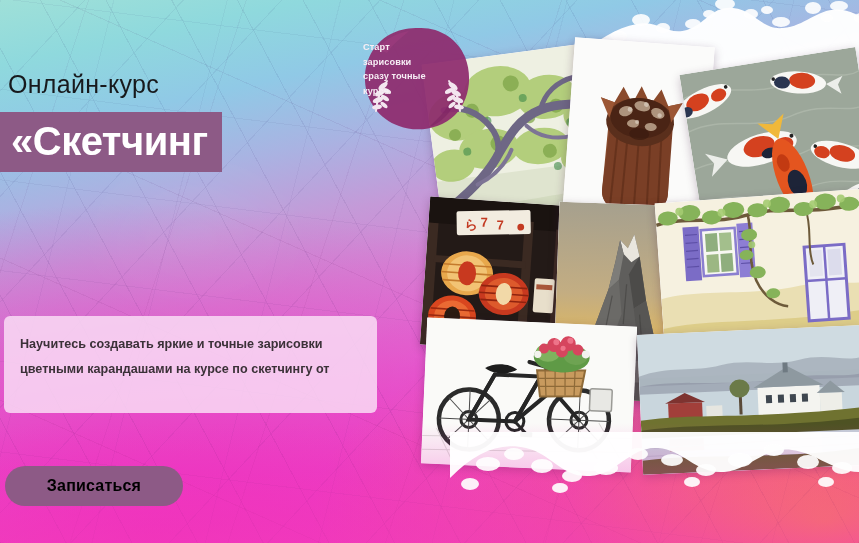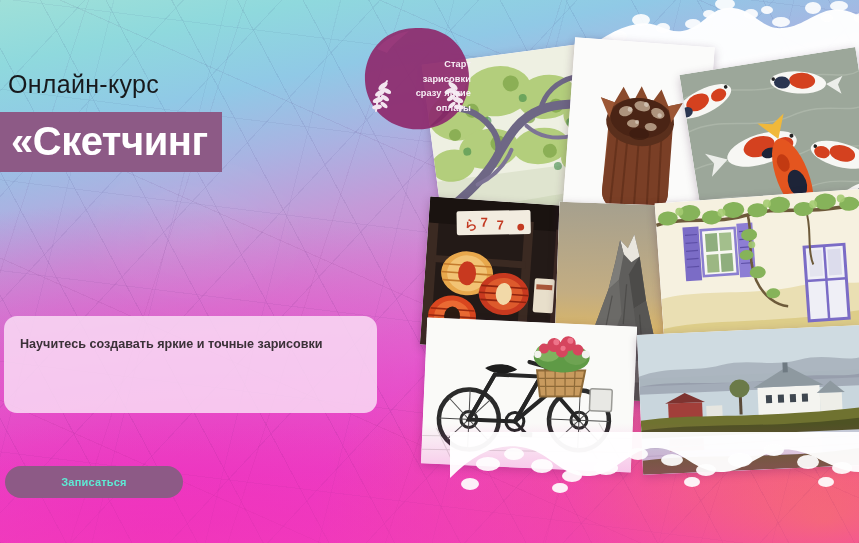--- a/index.html
+++ b/index.html
@@ -89,54 +89,54 @@
     line-height: 1.0;
     letter-spacing: -0.5px;
     padding: 9px 14px 11px 11px;
     white-space: nowrap;
   }
 
   #desc-box {
     position: absolute; left: 4px; top: 316px;
     width: 373px; height: 97px;
     background: rgba(249,219,245,0.86);
-    border-radius: 13px;
+    border-radius: 6px;
     padding: 16px 20px 0 16px;
   }
   .desc-line {
     color: #3b3138;
     font-size: 12.6px;
     font-weight: 600;
     line-height: 25px;
     white-space: nowrap;
   }
 
   #cta-button {
     position: absolute; left: 5px; top: 466px;
-    width: 178px; height: 32px;
+    width: 178px; height: 40px;
     border: none;
     border-radius: 20px;
     background: #8d5a86;
-    color: #5eead4;
+    color: #000000;
     font-family: inherit;
-    font-size: 11px;
+    font-size: 16px;
     font-weight: 700;
     letter-spacing: .2px;
     cursor: pointer;
   }
 
   
   #badge {
     position: absolute; left: 363px; top: 27px;
     width: 108px; height: 105px;
   }
   #badge .blob { position: absolute; inset: 0; }
   #badge .badge-text {
-    position: absolute; left: 0; right: 0; top: 30px;
-    text-align: right;
+    position: absolute; left: 0; right: 0; top: 13px;
+    text-align: left;
     color: #f7eef5;
     font-size: 9.2px;
     font-weight: 600;
     line-height: 14.5px;
     letter-spacing: .1px;
   }
   #badge .laurel { position: absolute; top: 52px; }
   #badge .laurel-left  { left: 6px; }
   #badge .laurel-right { right: 4px; transform: scaleX(-1); }
 
@@ -701,30 +701,31 @@
         <ellipse cx="8" cy="28" rx="5" ry="2.4" transform="rotate(-10 8 28)"></ellipse>
         <ellipse cx="18" cy="12" rx="4.6" ry="2.2" transform="rotate(28 18 12)"></ellipse>
         <ellipse cx="16" cy="19" rx="4.6" ry="2.2" transform="rotate(34 16 19)"></ellipse>
         <ellipse cx="15" cy="26" rx="4.2" ry="2" transform="rotate(40 15 26)"></ellipse>
       </g>
     </svg>
 
     <div class="badge-text">
       <div>Старт</div>
       <div>зарисовки</div>
-      <div>сразу яркие</div>
-      <div>оплаты</div>
+      <div>сразу точные</div>
+      <div>курсе</div>
     </div>
   </div>
 
   <div class="eyebrow">Онлайн-курс</div>
 
   <div id="headline">
     <span class="hl-line">«Скетчинг</span>
   </div>
 
   <div id="desc-box">
     <div class="desc-line">Научитесь создавать яркие и точные зарисовки</div>
+    <div class="desc-line">цветными карандашами на курсе по скетчингу от</div>
   </div>
 
   <button id="cta-button">Записаться</button>
 
 </div>
 
 </body></html>

